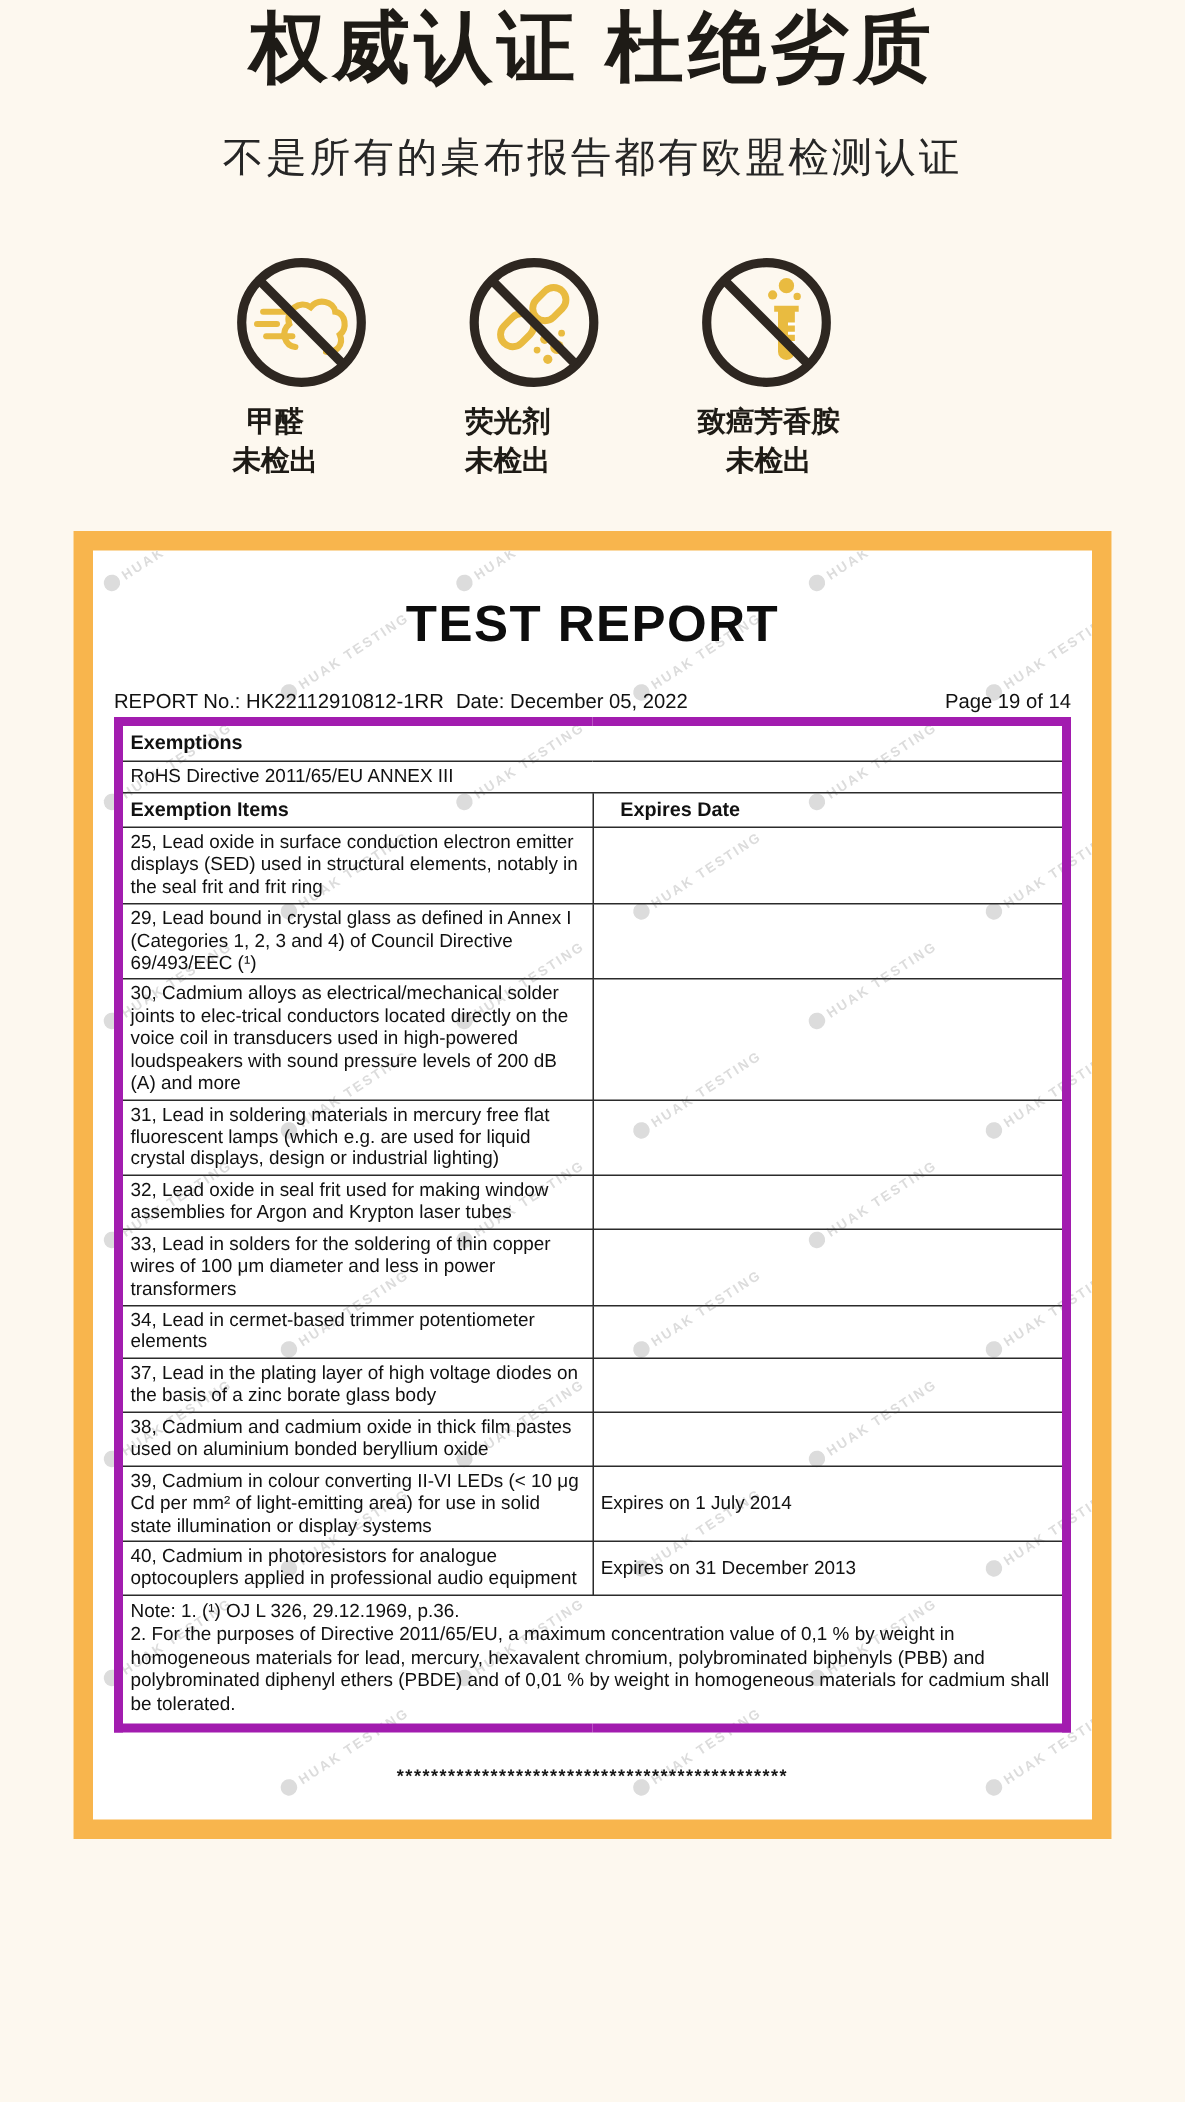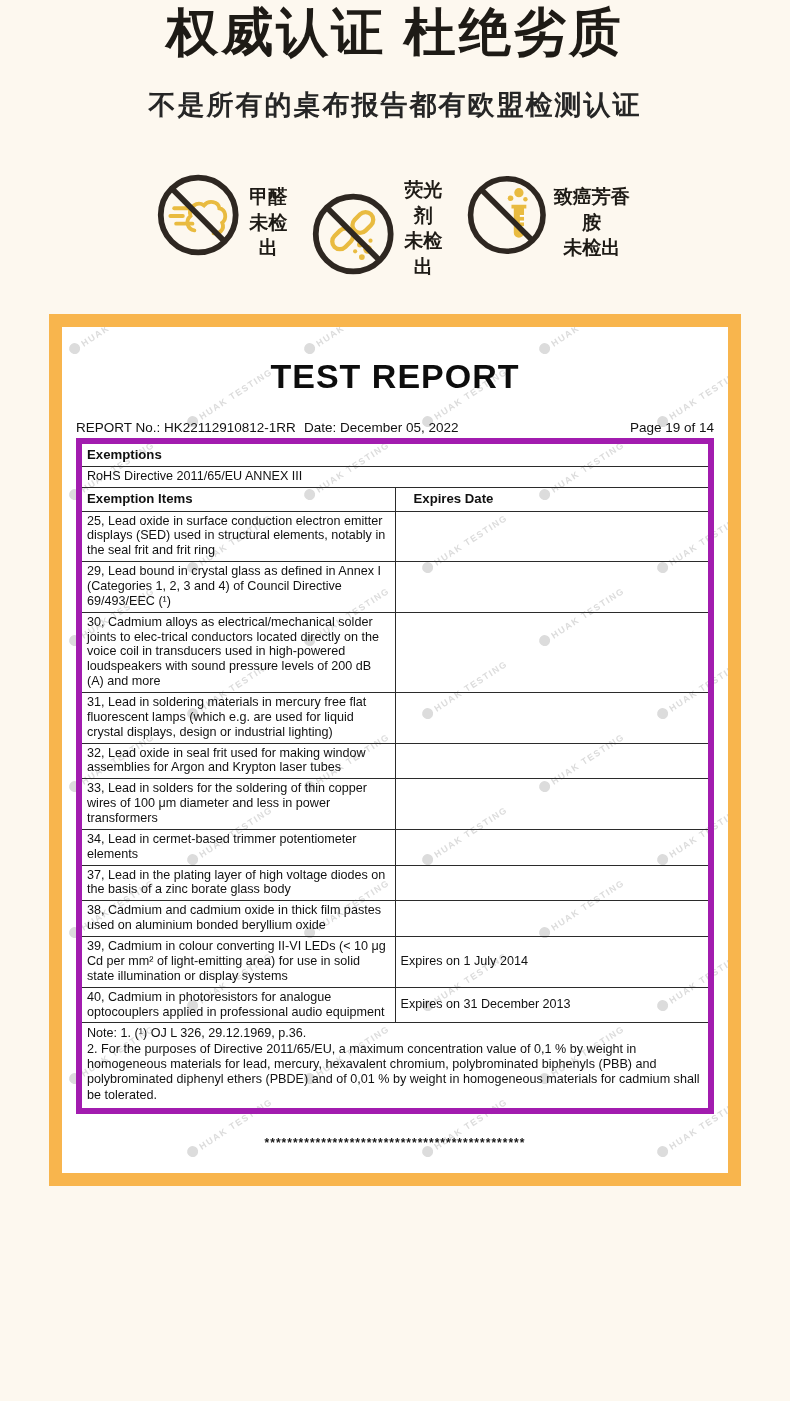--- a/index.html
+++ b/index.html
@@ -13,27 +13,27 @@
   }
   
   .hero{text-align:center;}
   .hero-title{
     font-size:52px;font-weight:900;letter-spacing:3px;
     color:#1E1B16;margin:0;line-height:1.25;
     font-family:"Liberation Sans",sans-serif;
   }
   .hero-subtitle{
     margin-top:22px;font-size:27px;letter-spacing:2px;
-    color:#262626;font-weight:700;
+    color:#262626;font-weight:400;
   }
   .badges{
     margin:46px auto 0;width:480px;
     display:flex;gap:15px;justify-content:center;align-items:flex-start;
   }
-  .badge{display:flex;flex-direction:row;align-items:flex-end;}
+  .badge{display:flex;flex-direction:column;align-items:flex-start;}
   .badge:nth-child(1){width:140px;}
   .badge:nth-child(2){width:140px;}
   .badge:nth-child(3){width:170px;}
   .badge svg{width:92px;height:92px;display:block;}
   .badge-label{
     margin-top:8px;font-size:19px;font-weight:700;color:#1E1B16;
     line-height:1.35;text-align:center;
   }
   
   .report-frame{

